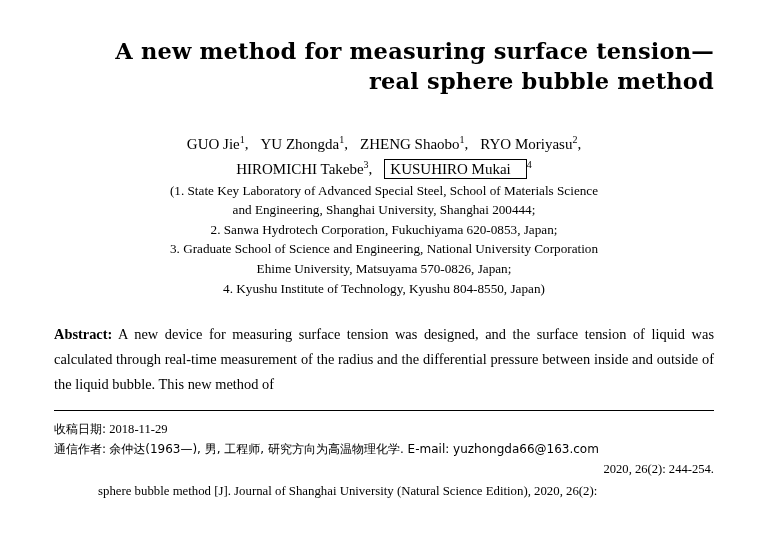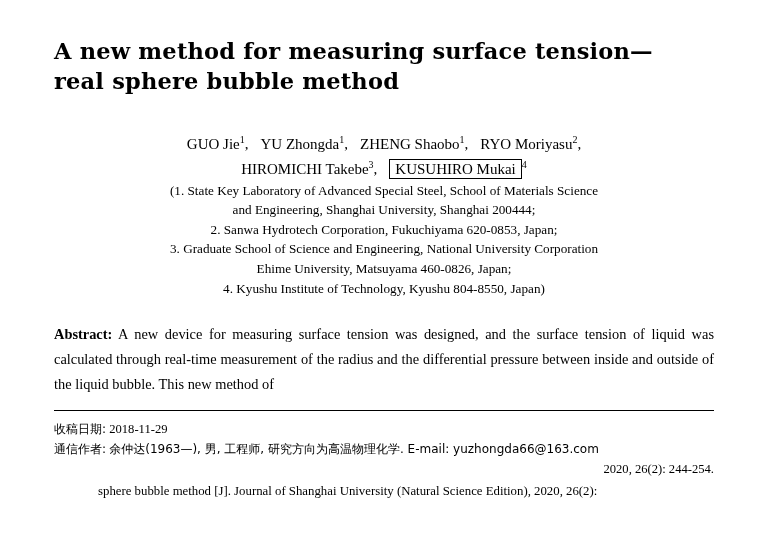--- a/index.html
+++ b/index.html
@@ -15,21 +15,21 @@
     overflow: hidden;
   }
   .page {
     position: relative;
     width: 768px;
     height: 540px;
     box-sizing: border-box;
     padding: 26px 54px 0 54px;
   }
   .title {
-    text-align: left;
+    text-align: right;
     font-family: "DejaVu Serif", serif;
     font-size: 22.5px;
     font-weight: bold;
     line-height: 1.34;
     letter-spacing: 0.2px;
     margin: 10px 0 0 0;
   }
   .title .line2 {
     display: block;
   }
@@ -42,21 +42,21 @@
   .authors .sup {
     font-size: 10px;
     vertical-align: super;
   }
   .author-gap {
     display: inline-block;
     width: 12px;
   }
   .boxed {
     border: 1px solid #000;
-    padding: 1px 5px 1px 5px;
+    padding: 1px 15px 1px 5px;
     display: inline-block;
     line-height: 1.1;
   }
   .affils {
     text-align: center;
     font-size: 13.2px;
     line-height: 1.48;
   }
   .affils div {
     white-space: nowrap;
@@ -121,21 +121,21 @@
     <div>
       <span><span>HIROMICHI Takebe</span><span class="sup">3</span>,</span><span class="author-gap"></span><span class="boxed">KUSUHIRO Mukai</span><span class="sup">4</span>
     </div>
   </div>
 
   <div class="affils">
     <div>(1. State Key Laboratory of Advanced Special Steel, School of Materials Science</div>
     <div>and Engineering, Shanghai University, Shanghai 200444;</div>
     <div>2. Sanwa Hydrotech Corporation, Fukuchiyama 620-0853, Japan;</div>
     <div>3. Graduate School of Science and Engineering, National University Corporation</div>
-    <div>Ehime University, Matsuyama 460-0826, Japan;</div>
+    <div>Ehime University, Matsuyama 570-0826, Japan;</div>
     <div>4. Kyushu Institute of Technology, Kyushu 804-8550, Japan)</div>
   </div>
 
   <div class="abstract">
     <span class="lbl">Abstract:</span>
     <span>A new device for measuring surface tension was designed, and the surface tension of liquid was calculated through real-time measurement of the radius and the differential pressure between inside and outside of the liquid bubble. This new method of</span>
   </div>
 
   <hr class="rule">
 

